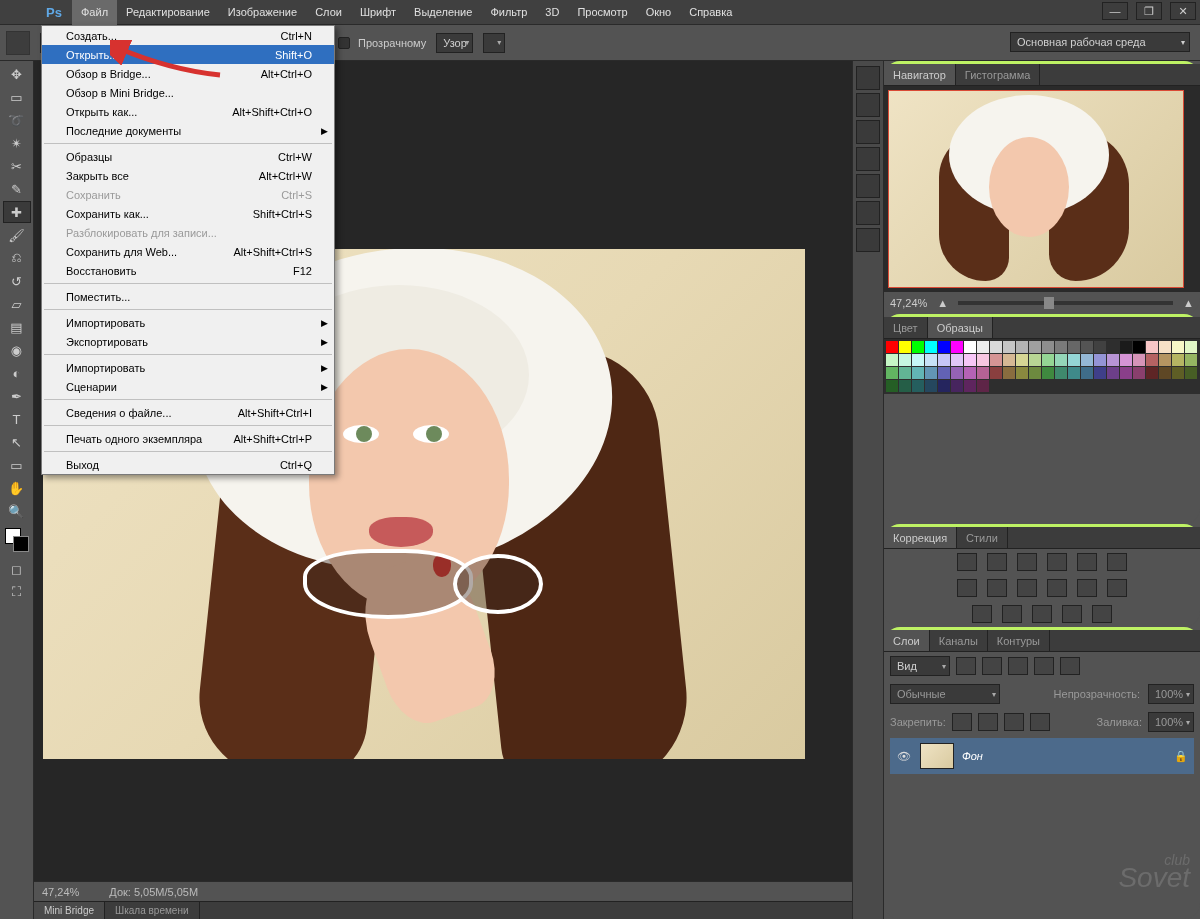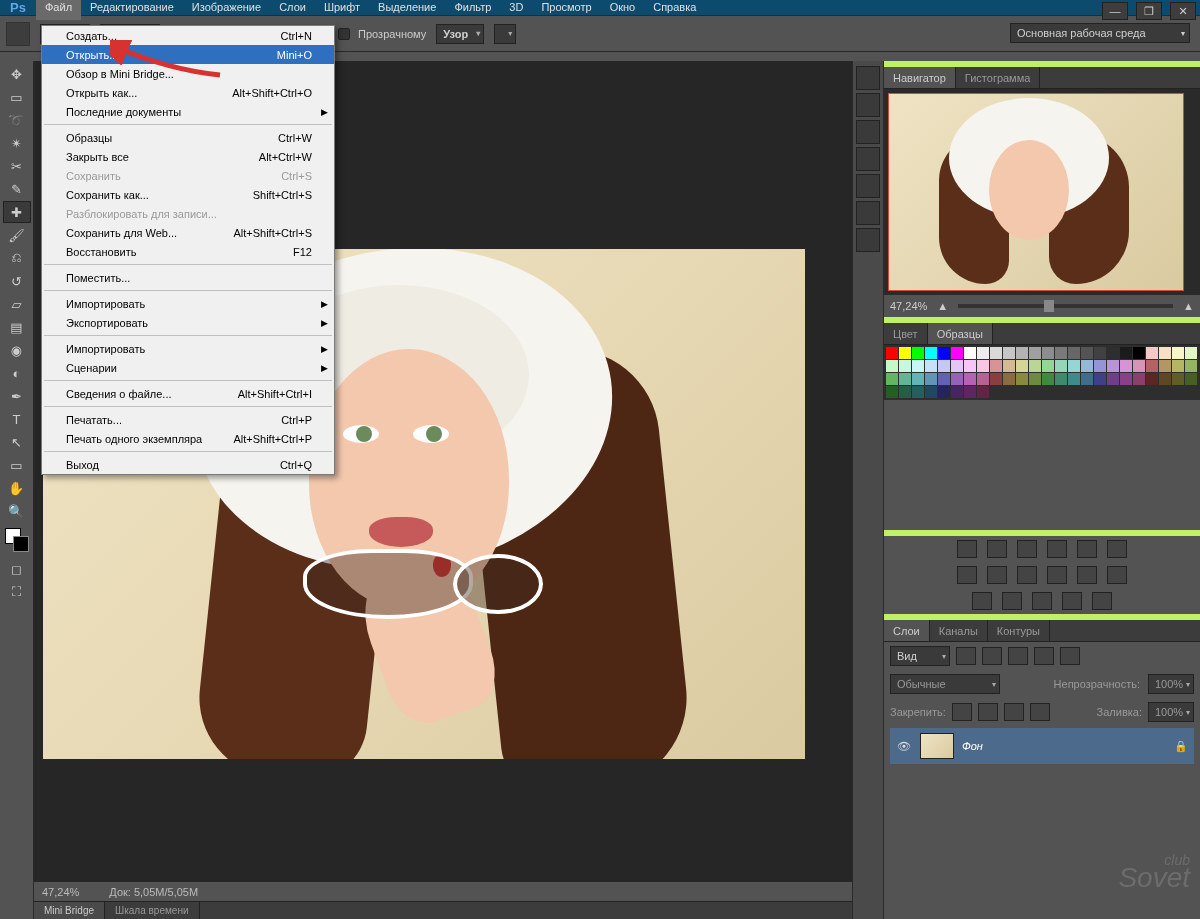--- a/index.html
+++ b/index.html
@@ -1,18 +1,18 @@
 <!DOCTYPE html>
 <html><head>
 <meta charset="utf-8">
 <style>
   * { box-sizing: border-box; margin: 0; padding: 0; font-family: Tahoma, Arial, sans-serif; }
   body { background: #535353; width: 1200px; height: 919px; overflow: hidden; color: #d0d0d0; font-size: 11px; position: relative; }
   
-  .topbar { height: 16px; background: #0c4a6e; display: flex; align-items: center; border-bottom: 1px solid #2a2a2a; position: relative; z-index: 5; }
+  .topbar { height: 25px; background: #404040; display: flex; align-items: center; border-bottom: 1px solid #2a2a2a; position: relative; z-index: 5; padding-left: 36px; }
   .ps-logo { width: 36px; height: 25px; display: flex; align-items: center; justify-content: center; font-weight: bold; font-size: 13px; color: #5fa8e6; }
   .menubar { display: flex; height: 25px; }
   .menubar .mitem { padding: 0 9px; line-height: 25px; cursor: default; color: #e0e0e0; }
   .winctrls { position: absolute; right: 4px; top: 2px; display: flex; gap: 8px; }
   .winbtn { width: 26px; height: 18px; background: #3d3d3d; border: 1px solid #222; display:flex; align-items:center; justify-content:center; font-size:11px; color:#ccc; }
   
   .optsbar { height: 36px; background: #535353; border-bottom: 1px solid #2a2a2a; display:flex; align-items:center; padding: 0 6px; gap:10px; font-size:11px; position:relative;text-align:center; }
   .optsbar .toolicon { width:24px; height:24px; border:1px solid #333; background:#3d3d3d; }
   .chipsel { background:#3a3a3a; border:1px solid #222; padding:2px 14px 2px 6px; height:20px; display:flex; align-items:center; font-size:11px; position:relative; }
   .chipsel::after{content:'▾'; position:absolute; right:3px; font-size:8px; color:#aaa;}
@@ -52,21 +52,21 @@
   .statusbar{position:absolute; bottom:18px; left:0; right:0; height:20px; background:#535353; border-top:1px solid #2a2a2a; display:flex; align-items:center; font-size:11px; color:#bbb; padding:0 8px; gap:30px;}
   .bottomtabs{position:absolute; bottom:0; left:0; right:0; height:18px; background:#3c3c3c; display:flex; border-top:1px solid #222;}
   .btab{padding:0 10px; line-height:18px; color:#ccc; background:#4a4a4a; border-right:1px solid #222; font-size:10px;}
   .btab.inactive{background:#3c3c3c; color:#999;}
 
   
   .dockstrip{width:32px; background:#4a4a4a; border-left:1px solid #2a2a2a; border-right:1px solid #2a2a2a; padding-top:2px;}
   .dockstrip .ds{width:24px; height:24px; margin:3px auto; background:#3a3a3a; border:1px solid #222;}
   
   .panels{width:316px; background:#535353; display:flex; flex-direction:column;}
-  .panel{background:#535353; border-top:6px solid #bef264;}
+  .panel{background:#535353; border-top:3px solid #bef264;border-radius:16px;}
   .paneltabs{height:22px; background:#3c3c3c; display:flex; border-bottom:1px solid #222;}
   .ptab{padding:0 9px; line-height:22px; font-size:11px; color:#ccc; background:#535353; border-right:1px solid #222;}
   .ptab.inactive{background:#3c3c3c; color:#999;}
 
   .navthumb{background:#2a2a2a; padding:4px;}
   .navthumb .img{width:296px; height:198px; border:1px solid #da4a35; background:linear-gradient(135deg,#efe3c4,#d9caa0); position:relative; overflow:hidden;}
   .navrow{display:flex; align-items:center; height:22px; gap:10px; padding:0 6px; font-size:11px; color:#ccc;}
   .navslider{flex:1; height:4px; background:#333; position:relative;}
   .navslider::after{content:''; position:absolute; left:40%; top:-4px; width:10px; height:12px; background:#888;}
 
@@ -131,21 +131,25 @@
   </div>
 </div>
 
 <div class="dropdown" id="fileMenu">
     <div class="dd-item">
       <span>Создать...</span>
       <span>Ctrl+N</span>
     </div>
     <div class="dd-item hl">
       <span>Открыть...</span>
-      <span>Mini+O</span>
+      <span>Shift+O</span>
+    </div>
+    <div class="dd-item">
+      <span>Обзор в Bridge...</span>
+      <span>Alt+Ctrl+O</span>
     </div>
     <div class="dd-item">
       <span>Обзор в Mini Bridge...</span>
     </div>
     <div class="dd-item">
       <span>Открыть как...</span>
       <span>Alt+Shift+Ctrl+O</span>
     </div>
     <div class="dd-item">
       <span>Последние документы</span>
@@ -200,24 +204,20 @@
     <div class="dd-item">
       <span>Сценарии</span>
       <span class="arrow">▶</span>
     </div>
     <div class="dd-sep"></div>
     <div class="dd-item">
       <span>Сведения о файле...</span>
       <span>Alt+Shift+Ctrl+I</span>
     </div>
     <div class="dd-sep"></div>
-    <div class="dd-item">
-      <span>Печатать...</span>
-      <span>Ctrl+P</span>
-    </div>
     <div class="dd-item">
       <span>Печать одного экземпляра</span>
       <span>Alt+Shift+Ctrl+P</span>
     </div>
     <div class="dd-sep"></div>
     <div class="dd-item">
       <span>Выход</span>
       <span>Ctrl+Q</span>
     </div>
   </div>
@@ -240,21 +240,21 @@
       <span>Источник</span>
     </label>
   <label>
       <span class="radio"></span>
       <span>Назначение</span>
     </label>
   <label>
       <span class="chk"></span>
       <span>Прозрачному</span>
     </label>
-  <div class="chipsel" style="width:48px;font-weight:bold;">Узор</div>
+  <div class="chipsel" style="width:37px;">Узор</div>
   <div class="chipsel" style="width:22px;"></div>
   <div class="workspace-sel">Основная рабочая среда</div>
 </div>
 
 <div class="main">
 
   <div class="toolbox">
     <div class="toolslot">✥</div>
     <div class="toolslot">▭</div>
     <div class="toolslot">➰</div>
@@ -429,20 +429,24 @@
           <div class="sw" style="background: rgb(37, 71, 94);"></div>
           <div class="sw" style="background: rgb(37, 37, 94);"></div>
           <div class="sw" style="background: rgb(71, 37, 94);"></div>
           <div class="sw" style="background: rgb(94, 37, 94);"></div>
           <div class="sw" style="background: rgb(94, 37, 71);"></div>
         </div>
       <div style="height:130px;"></div>
     </div>
 
     <div class="panel">
+      <div class="paneltabs">
+        <div class="ptab">Коррекция</div>
+        <div class="ptab inactive">Стили</div>
+      </div>
       <div class="adjrow">
         <div class="adjbtn"></div>
         <div class="adjbtn"></div>
         <div class="adjbtn"></div>
         <div class="adjbtn"></div>
         <div class="adjbtn"></div>
         <div class="adjbtn"></div>
       </div>
       <div class="adjrow">
         <div class="adjbtn"></div>

